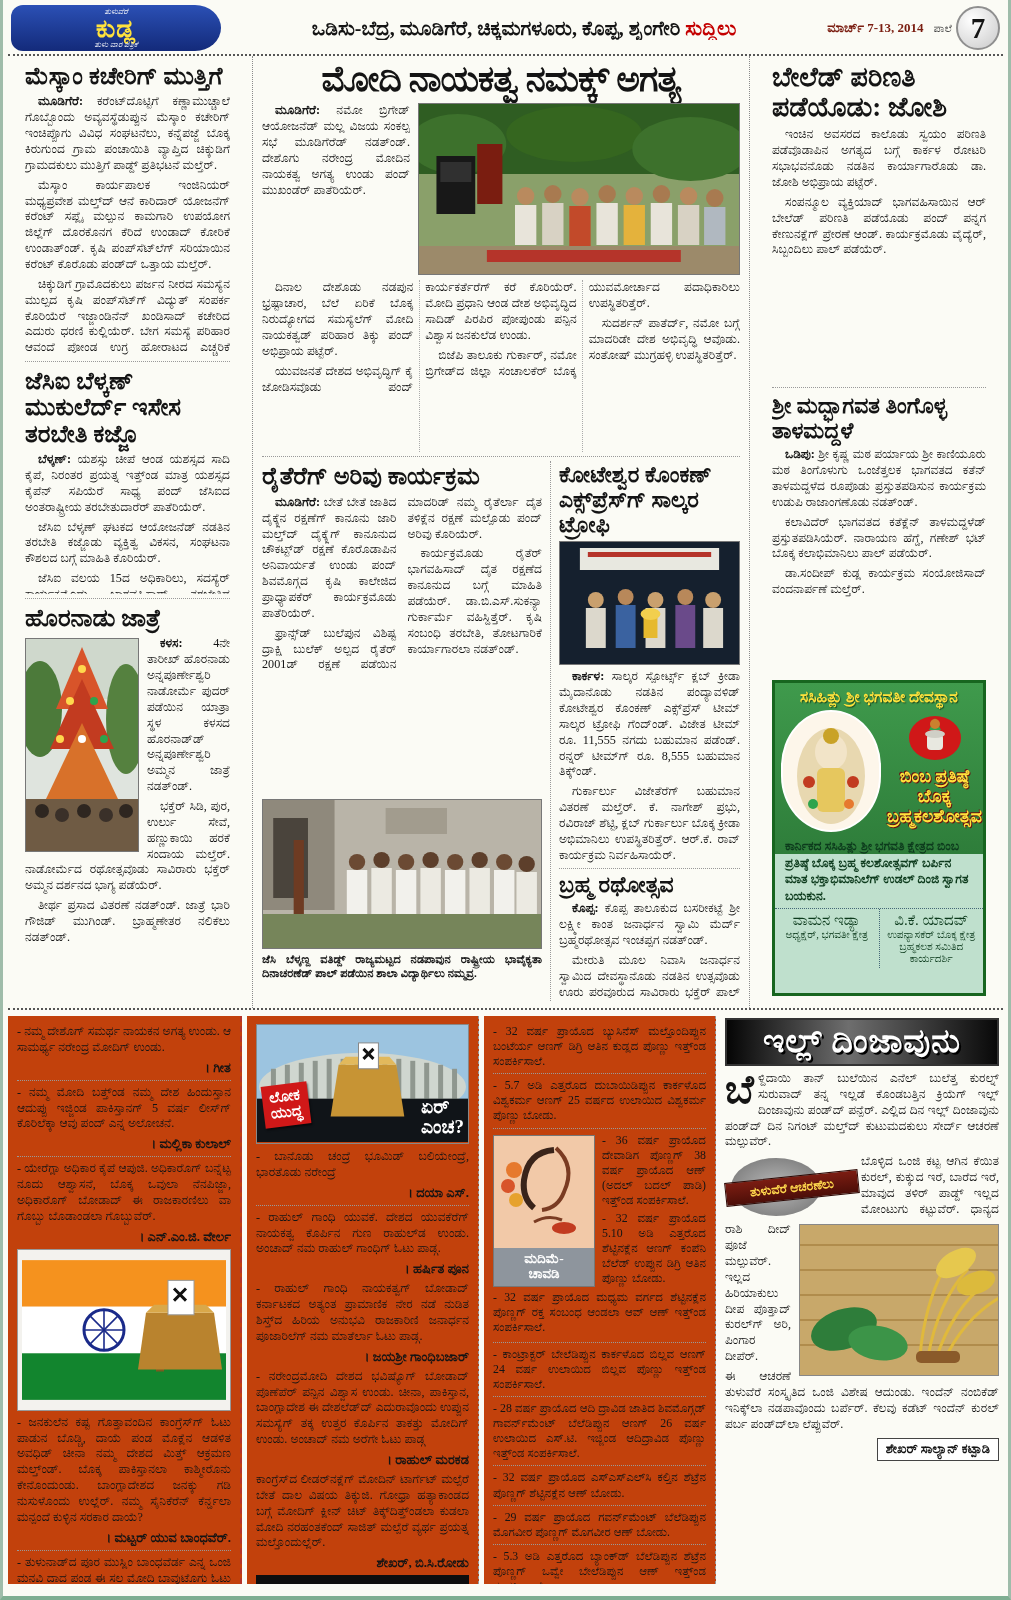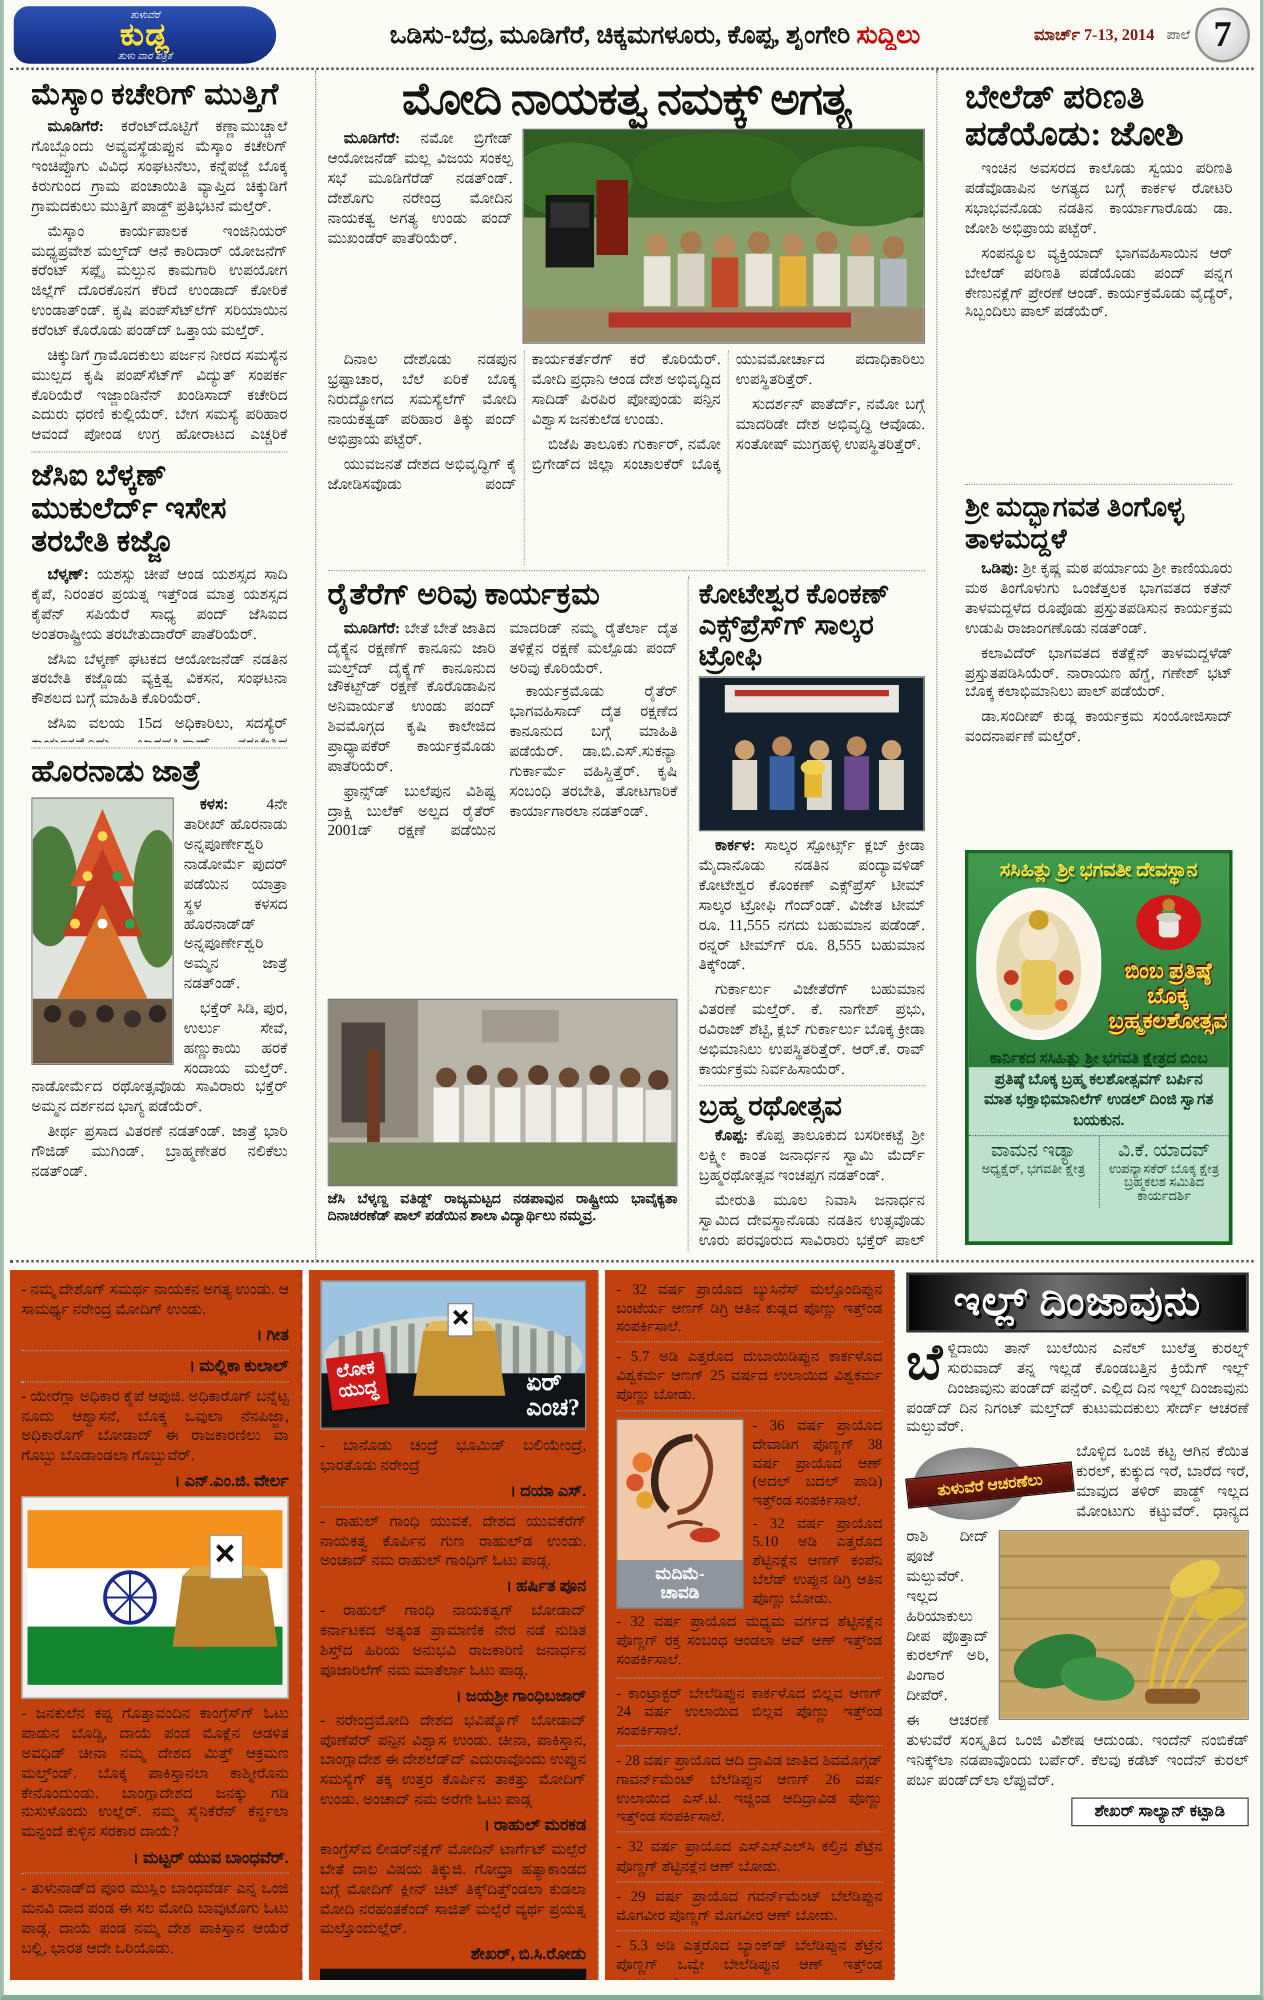--- a/index.html
+++ b/index.html
@@ -54,21 +54,21 @@
   .chariot-ph{float:left;width:112px;height:212px;margin:2px 8px 2px 0;}
   
   .ad-box{border:3px solid #17651f;margin-top:4px;height:316px;box-sizing:border-box;
           background:linear-gradient(180deg,#3f9a4c,#2e7d3a 55%,#bfe0cd 55.2%);overflow:hidden;position:relative;}
   .ad-title{text-align:center;color:#ffe23c;font-weight:bold;font-size:15.5px;padding:5px 2px 2px;text-shadow:1px 1px 1px #1c4d22;}
   .ad-row{display:flex;padding:2px 6px 0;gap:6px;}
   .deity-ph{width:96px;height:118px;flex:none;border-radius:50%/46%;overflow:hidden;border:2px solid #fff;background:#fff;}
   .ad-right{flex:1;text-align:center;}
   .kalasha{width:56px;height:56px;margin:0 auto;}
   .ad-fancy{color:#ffe23c;font-weight:bold;font-size:17.5px;line-height:1.15;text-shadow:1px 1px 0 #6b1010,-1px -1px 0 #6b1010;}
-  .ad-body{color:#0c3a1c;font-size:12.3px;font-weight:bold;text-align:center;padding:6px 10px 4px;line-height:1.35;}
+  .ad-body{color:#0c3a1c;font-size:12.3px;font-weight:bold;text-align:left;padding:6px 10px 4px;line-height:1.35;}
   .ad-sigs{display:flex;border-top:1px dotted #467;}
   .ad-sig{flex:1;text-align:center;padding:3px 4px;color:#0c3a1c;}
   .ad-sig + .ad-sig{border-left:1px dotted #467;}
   .ad-sig .nm{font-weight:normal;font-size:15px;}
   .ad-sig .rl{font-size:10.5px;}
   
   .bottom{display:flex;height:578px;overflow:hidden;padding:6px 5px 4px;box-sizing:border-box;gap:5px;}
   .bcol{box-sizing:border-box;overflow:hidden;}
   .b1{width:234px;background:#ececе8;background:#ececе8;}
   .panel{background:#c2410c;border-right:2px dashed #b5342a;padding:8px 9px;height:100%;box-sizing:border-box;}
@@ -95,21 +95,21 @@
   .fest-txt{font-size:12.2px;line-height:1.3;text-align:justify;}
   .fest-txt p{margin:0 0 4px;}
   .dropcap{float:left;font-size:40px;line-height:.85;font-weight:bold;margin:2px 4px 0 0;}
   .ribbon{float:left;width:128px;height:64px;margin:2px 8px 2px 0;position:relative;}
   .ribbon .disc{position:absolute;left:6px;top:2px;width:90px;height:58px;border-radius:50%;
                 background:radial-gradient(#b9b9b9,#6f6f6f);}
   .ribbon .band{position:absolute;left:0;top:20px;width:128px;padding:3px 2px;background:linear-gradient(#7c1d12,#4c0e08);
                 color:#ffd84d;font-weight:bold;font-size:12.5px;text-align:center;transform:rotate(-6deg);
                 border:1px solid #2e0804;}
   .paddy-ph{float:right;width:198px;height:150px;margin:2px 0 3px 8px;border:1px solid #888;}
-  .fest-name{border:1px solid #444;display:inline-block;float:right;padding:2px 18px;font-weight:bold;font-size:13px;margin-top:2px;background:#fff;}
+  .fest-name{border:1px solid #444;display:inline-block;float:right;padding:2px 8px;font-weight:bold;font-size:13px;margin-top:2px;background:#fff;}
   .clear{clear:both;}
 </style>
 </head>
 <body>
 
 <div class="page">
 
   <header class="masthead">
     <div class="brand">
       <span class="tiny">ತುಳುವೆರೆ</span>
@@ -373,20 +373,21 @@
 
   <div class="rule"></div>
 
   <section class="bottom">
 
     <div class="bcol b1">
       <div class="panel">
         <div class="quote">- ನಮ್ಮ ದೇಶೊಗ್ ಸಮರ್ಥ ನಾಯಕನ ಅಗತ್ಯ ಉಂಡು. ಆ ಸಾಮರ್ಥ್ಯ ನರೇಂದ್ರ ಮೋದಿಗ್ ಉಂಡು.</div>
         <div class="qname">। ಗೀತ</div>
         <div class="qsep"></div>
+        <div class="quote">- ನಮ್ಮ ಮೋದಿ ಬತ್ತ್ಂಡ ನಮ್ಮ ದೇಶ ಹಿಂದುಸ್ತಾನ ಆದುಪ್ಪು ಇಜ್ಜಿಂಡ ಪಾಕಿಸ್ತಾನಗ್ 5 ವರ್ಷ ಲೀಸ್‌ಗ್ ಕೊರಿಲೆಕ್ಕಾ ಆವು ಪಂದ್ ಎನ್ನ ಅಲೋಚನೆ.</div>
         <div class="qname">। ಮಲ್ಲಿಕಾ ಕುಲಾಲ್</div>
         <div class="qsep"></div>
         <div class="quote">- ಯೇರೆಗ್ಲಾ ಅಧಿಕಾರ ಕೈಪೆ ಆಪುಜಿ. ಅಧಿಕಾರೊಗ್ ಬನ್ನೆಟ್ಟ ನೂದು ಆಶ್ವಾಸನೆ, ಬೊಕ್ಕ ಒವುಲಾ ನೆನಪಿಜ್ಜಾ, ಅಧಿಕಾರೊಗ್ ಬೋಡಾದ್ ಈ ರಾಜಕಾರಣಿಲು ವಾ ಗೊಬ್ಬು ಬೊಡಾಂಡಲಾ ಗೊಬ್ಬುವೆರ್.</div>
         <div class="qname">। ಎನ್.ಎಂ.ಜಿ. ವೇರ್ಲ</div>
         <div class="ph flag-ph">
           <svg viewBox="0 0 212 158" preserveAspectRatio="none">
             <rect width="212" height="158" fill="#f3f2ee"></rect>
             <rect x="4" y="10" width="204" height="46" fill="#f5921e"></rect>
             <rect x="4" y="56" width="204" height="46" fill="#ffffff"></rect>
             <rect x="4" y="102" width="204" height="46" fill="#12852e"></rect>

